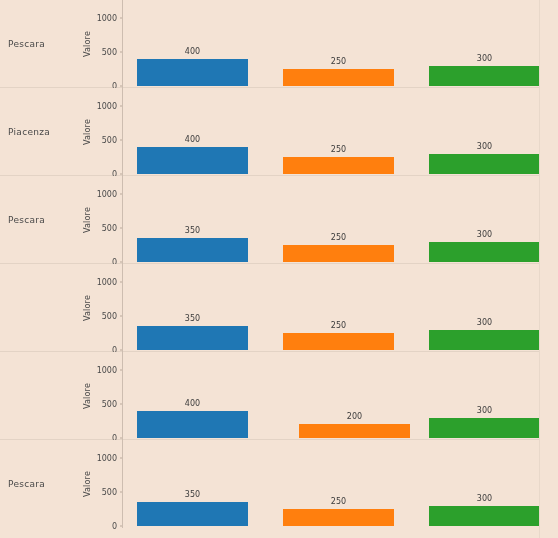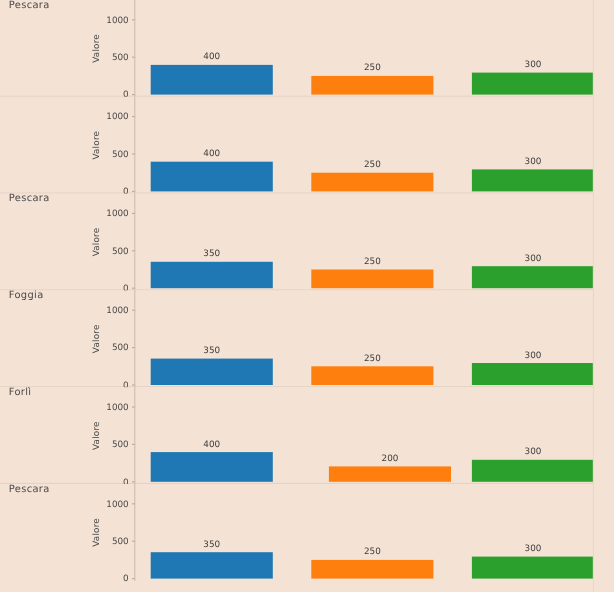--- a/index.html
+++ b/index.html
@@ -35,20 +35,21 @@
   .row:last-child { border-bottom: none; }
 
   
   .cat-cell {
     position: absolute;
     left: 0;
     top: 0;
     width: 72px;
     height: 88px;
     display: flex;
+    align-items: center;
   }
   .cat-label {
     padding-left: 8px;
     font-size: 9px;
     color: #4a4a4a;
     letter-spacing: 0.3px;
     white-space: nowrap;
   }
 
   
@@ -171,20 +172,23 @@
             <div class="bar" style="height: 17px; bottom: 2px; background: rgb(255, 127, 14);"></div>
             <div class="bar-value" style="bottom: 22px;">250</div>
           </div>
           <div class="bar-slot" style="left: 306px; width: 111px;">
             <div class="bar" style="height: 20.4px; bottom: 2px; background: rgb(44, 160, 44);"></div>
             <div class="bar-value" style="bottom: 25.4px;">300</div>
           </div>
         </div>
       </div>
       <div class="row">
+        <div class="cat-cell">
+          <div class="cat-label">Piacenza</div>
+        </div>
         <div class="axis-cell">
           <div class="axis-title">Valore</div>
           <div class="ticks">
             <div class="tick" style="top: 18px;">1000</div>
             <div class="tickmark" style="top: 18px;"></div>
             <div class="tick" style="top: 52px;">500</div>
             <div class="tickmark" style="top: 52px;"></div>
             <div class="tick" style="top: 86px;">0</div>
             <div class="tickmark" style="top: 86px;"></div>
           </div>
@@ -230,23 +234,20 @@
             <div class="bar" style="height: 17px; bottom: 2px; background: rgb(255, 127, 14);"></div>
             <div class="bar-value" style="bottom: 22px;">250</div>
           </div>
           <div class="bar-slot" style="left: 306px; width: 111px;">
             <div class="bar" style="height: 20.4px; bottom: 2px; background: rgb(44, 160, 44);"></div>
             <div class="bar-value" style="bottom: 25.4px;">300</div>
           </div>
         </div>
       </div>
       <div class="row">
-        <div class="cat-cell">
-          <div class="cat-label">Foggia</div>
-        </div>
         <div class="axis-cell">
           <div class="axis-title">Valore</div>
           <div class="ticks">
             <div class="tick" style="top: 18px;">1000</div>
             <div class="tickmark" style="top: 18px;"></div>
             <div class="tick" style="top: 52px;">500</div>
             <div class="tickmark" style="top: 52px;"></div>
             <div class="tick" style="top: 86px;">0</div>
             <div class="tickmark" style="top: 86px;"></div>
           </div>
@@ -261,23 +262,20 @@
             <div class="bar" style="height: 17px; bottom: 2px; background: rgb(255, 127, 14);"></div>
             <div class="bar-value" style="bottom: 22px;">250</div>
           </div>
           <div class="bar-slot" style="left: 306px; width: 111px;">
             <div class="bar" style="height: 20.4px; bottom: 2px; background: rgb(44, 160, 44);"></div>
             <div class="bar-value" style="bottom: 25.4px;">300</div>
           </div>
         </div>
       </div>
       <div class="row">
-        <div class="cat-cell">
-          <div class="cat-label">Forlì</div>
-        </div>
         <div class="axis-cell">
           <div class="axis-title">Valore</div>
           <div class="ticks">
             <div class="tick" style="top: 18px;">1000</div>
             <div class="tickmark" style="top: 18px;"></div>
             <div class="tick" style="top: 52px;">500</div>
             <div class="tickmark" style="top: 52px;"></div>
             <div class="tick" style="top: 86px;">0</div>
             <div class="tickmark" style="top: 86px;"></div>
           </div>

